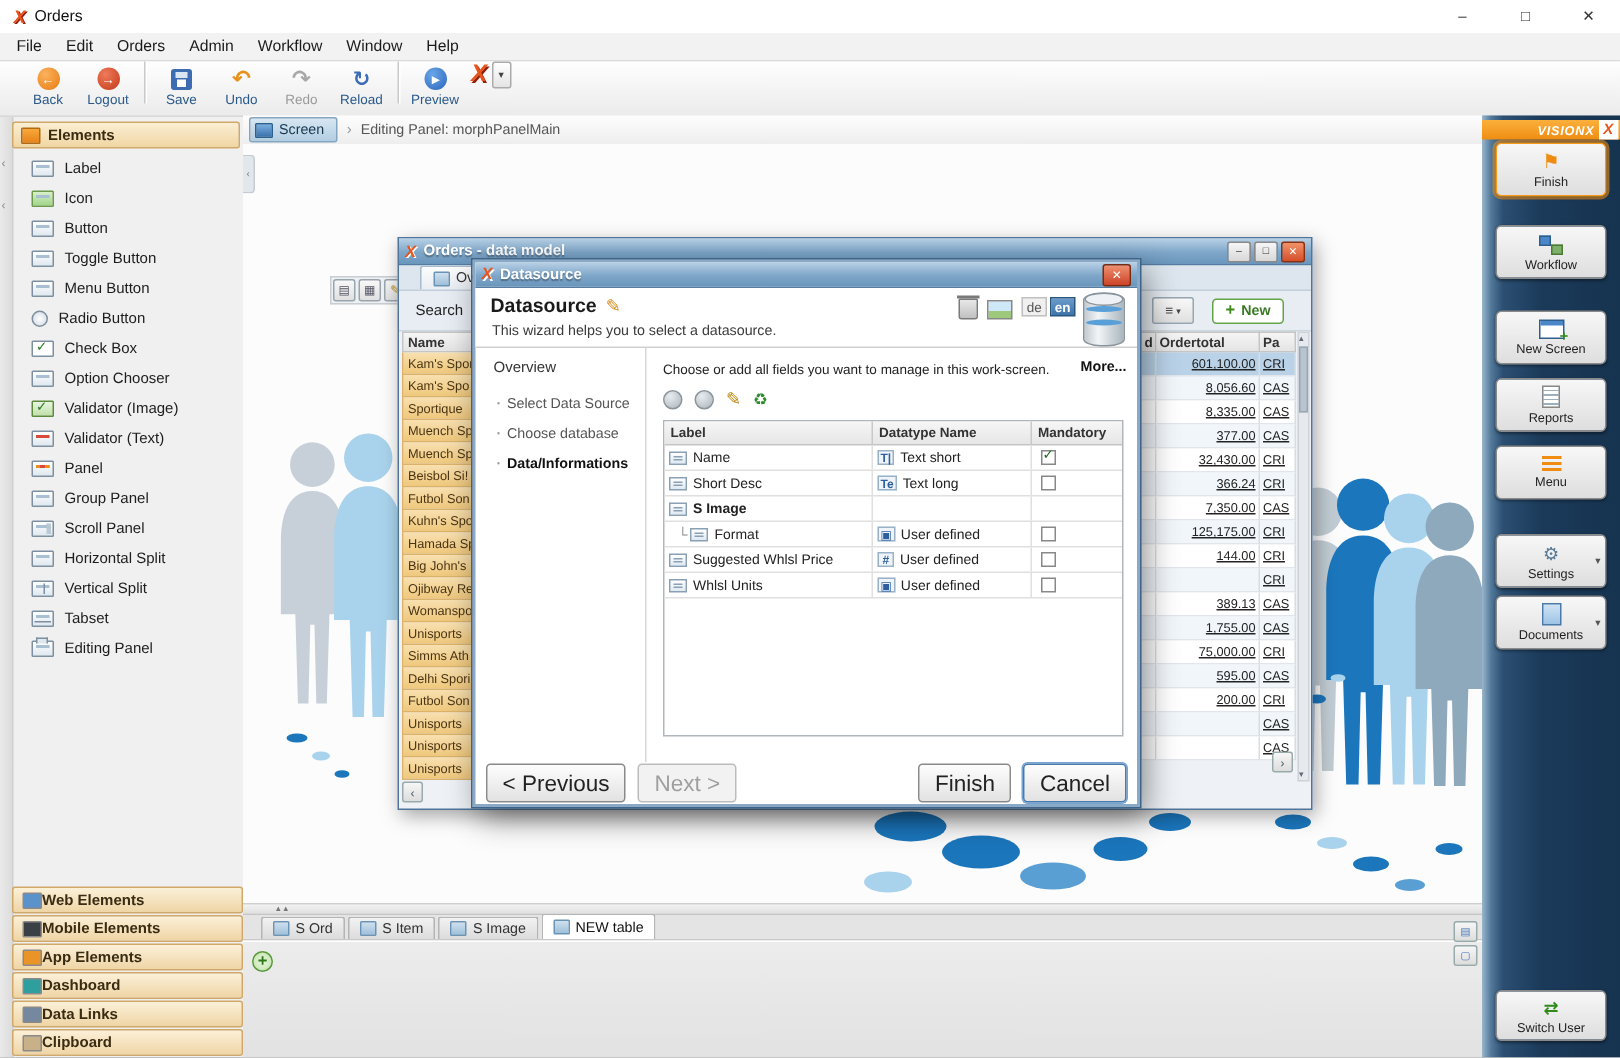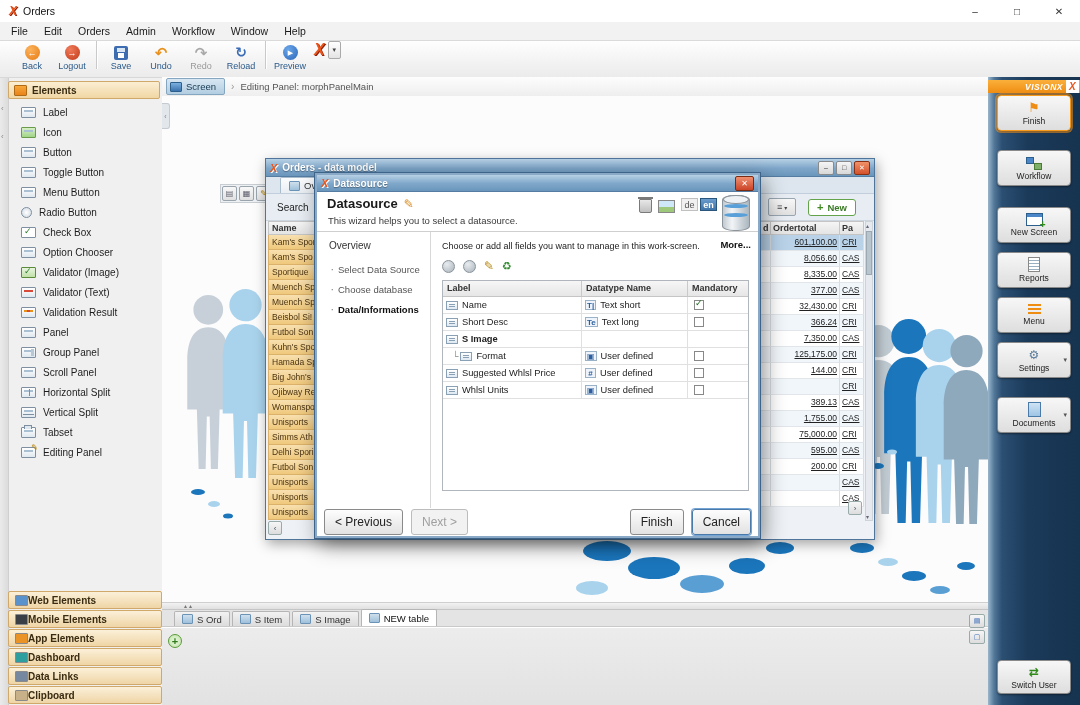--- a/index.html
+++ b/index.html
@@ -179,21 +179,21 @@
   .cb{width:10px;height:10px;border:1px solid #888;background:#fff;margin-left:3px;position:relative;box-sizing:border-box;}
   .ck{position:absolute;left:0;top:-3px;font-size:9px;font-weight:bold;color:#1d6a1d;}
   .group-label{font-weight:bold;}
   .lbranch{color:#888;font-size:9px;margin:0 2px 0 6px;}
   .lbranch::before{content:"└";}
   .combo{flex:1;height:13px;margin:0 1px;display:flex;align-items:center;background:linear-gradient(#dce8f2,#b9cfe2);border:1px solid #5f82a3;border-radius:1px;}
   .combo-ico{width:9px;height:8px;background:linear-gradient(#f8a83a,#e8831a);border:1px solid #a86a14;margin:0 3px;flex:none;}
   .combo-txt{font-size:9.3px;font-weight:bold;color:#15324a;flex:1;overflow:hidden;white-space:nowrap;}
   .combo-btn{width:12px;height:100%;border-left:1px solid #5f82a3;background:linear-gradient(#eef3f8,#cbd9e6);display:flex;align-items:center;justify-content:center;font-size:7px;color:#333;box-sizing:border-box;}
   .dlg-footer{position:absolute;left:0;right:0;bottom:0;height:28px;display:flex;align-items:center;padding:0 7px;gap:8px;}
-  .dbtn{height:18px;padding:12px 10px;background:linear-gradient(#fdfdfd,#e2e2e2);border:1px solid #8a8a8a;border-radius:3px;font-size:12px;color:#222;display:flex;align-items:center;box-sizing:border-box;}
+  .dbtn{height:18px;padding:12px 10px;background:linear-gradient(#fdfdfd,#e2e2e2);border:1px solid #8a8a8a;border-radius:3px;font-size:15px;color:#222;display:flex;align-items:center;box-sizing:border-box;}
   .dbtn.disabled{color:#9f9f9f;border-color:#bcbcbc;background:#f2f2f2;}
   .dbtn.focused{box-shadow:0 0 0 1px #74a4d4;border-color:#4a7aaa;}
   
   .splitter{position:absolute;left:0;right:0;top:525px;height:8px;background:linear-gradient(#f2f2f2,#e0e0e0);border-top:1px solid #cfcfcf;border-bottom:1px solid #c5c5c5;box-sizing:border-box;}
   .split-handle{position:absolute;left:22px;top:-1px;font-size:6px;color:#777;letter-spacing:2px;}
   .split-handle::before{content:"▴▴";}
   .btabs{position:absolute;left:0;right:0;top:533px;height:17px;background:#e4e4e4;border-bottom:1px solid #c9c9c9;display:flex;align-items:flex-end;padding-left:12px;box-sizing:border-box;}
   .btab{display:flex;align-items:center;gap:4px;height:15px;padding:0 7px;font-size:9.5px;color:#333;background:linear-gradient(#f2f2f2,#dcdcdc);border:1px solid #b5b5b5;border-bottom:none;border-radius:2px 2px 0 0;margin-right:2px;box-sizing:border-box;}
   .btab.active{background:#fff;height:17px;color:#111;}
   .bcontent{position:absolute;left:0;right:0;top:550px;bottom:0;background:linear-gradient(#ececec,#e2e2e2);border-top:1px solid #fff;}
@@ -201,21 +201,21 @@
   .bside{position:absolute;right:2px;top:535px;width:18px;}
   .sbico{width:14px;height:12px;margin:2px auto;background:linear-gradient(#f6f6f6,#ddd);border:1px solid #9aa;border-radius:2px;font-size:7px;color:#3a6cb8;display:flex;align-items:center;justify-content:center;}
   
   .sidebar{position:absolute;right:0;top:77px;width:92px;bottom:0;background:linear-gradient(90deg,#9ab6cc 0,#53799a 6px,#2b4f72 14px,#1b3a5a 40px,#16334f 100%);}
   .brand{position:absolute;top:3px;left:0;right:0;height:13px;background:linear-gradient(#fbb03c,#ef8d12);display:flex;align-items:center;justify-content:flex-end;padding-right:17px;color:#fff;font-size:8.5px;font-weight:bold;font-style:italic;letter-spacing:.5px;box-sizing:border-box;}
   .brand-x{position:absolute;right:1px;top:0;width:13px;height:13px;background:#fff;color:#e8551c;font-weight:bold;font-style:italic;font-size:10px;text-align:center;line-height:13px;}
   .sbtn{position:absolute;left:9px;width:74px;height:36px;background:linear-gradient(#f7f7f7,#dedede);border:1px solid #8a8a8a;border-radius:4px;display:flex;flex-direction:column;align-items:center;justify-content:center;gap:1px;box-shadow:0 1px 2px rgba(0,0,0,.4);box-sizing:border-box;}
   .sbtn .slbl{font-size:8.5px;color:#222;}
   .sbtn.selected{border-color:#f59a1a;box-shadow:0 0 0 2px rgba(247,148,26,.55),0 1px 2px rgba(0,0,0,.4);}
   .sb-finish{top:18px;} .sb-workflow{top:73px;} .sb-newscreen{top:130px;} .sb-reports{top:175px;}
-  .sb-menu{top:220px;} .sb-settings{top:265px;align-items:center;} .sb-documents{top:320px;} .sb-switch{bottom:11px;height:34px;}
+  .sb-menu{top:220px;} .sb-settings{top:279px;align-items:center;} .sb-documents{top:320px;} .sb-switch{bottom:11px;height:34px;}
   .dd{position:absolute;right:3px;top:50%;margin-top:-4px;font-size:7px;color:#555;}
   .si{height:14px;display:flex;align-items:center;justify-content:center;position:relative;}
   .si-flag::before{content:"⚑";color:#ef8d12;font-size:13px;}
   .si-workflow{width:16px;}
   .si-workflow::before{content:"";position:absolute;left:0;top:1px;width:6px;height:5px;background:#4a86c8;border:1px solid #2d5f8c;}
   .si-workflow::after{content:"";position:absolute;right:0;bottom:0;width:6px;height:5px;background:#7fb06a;border:1px solid #4a7a34;}
   .si-newscreen{width:15px;height:11px;border:1px solid #2d5f8c;background:#fff;}
   .si-newscreen::before{content:"";position:absolute;left:0;right:0;top:0;height:3px;background:#4a86c8;}
   .si-newscreen::after{content:"+";position:absolute;right:-4px;bottom:-5px;color:#2f8a1a;font-weight:bold;font-size:10px;}
   .si-reports{width:10px;height:13px;border:1px solid #888;background:repeating-linear-gradient(#fff 0 2px,#9ab0c0 2px 3px);}
@@ -339,24 +339,20 @@
         <div class="elitem">
           <span class="el-ico"></span>
           <span>Validator (Image)</span>
         </div>
 
         <div class="elitem">
           <span class="el-ico"></span>
           <span>Validator (Text)</span>
         </div>
 
-        <div class="elitem">
-          <span class="el-ico"></span>
-          <span>Validation Result</span>
-        </div>
 
         <div class="elitem">
           <span class="el-ico"></span>
           <span>Panel</span>
         </div>
 
         <div class="elitem">
           <span class="el-ico"></span>
           <span>Group Panel</span>
         </div>

